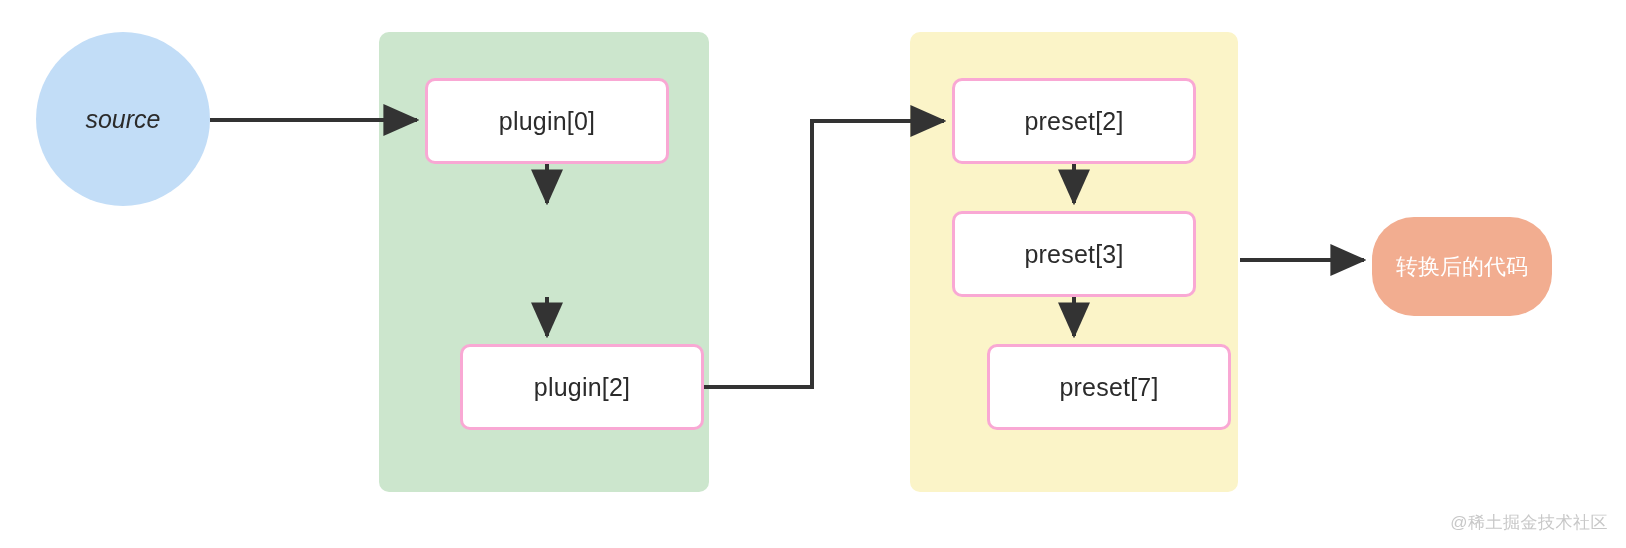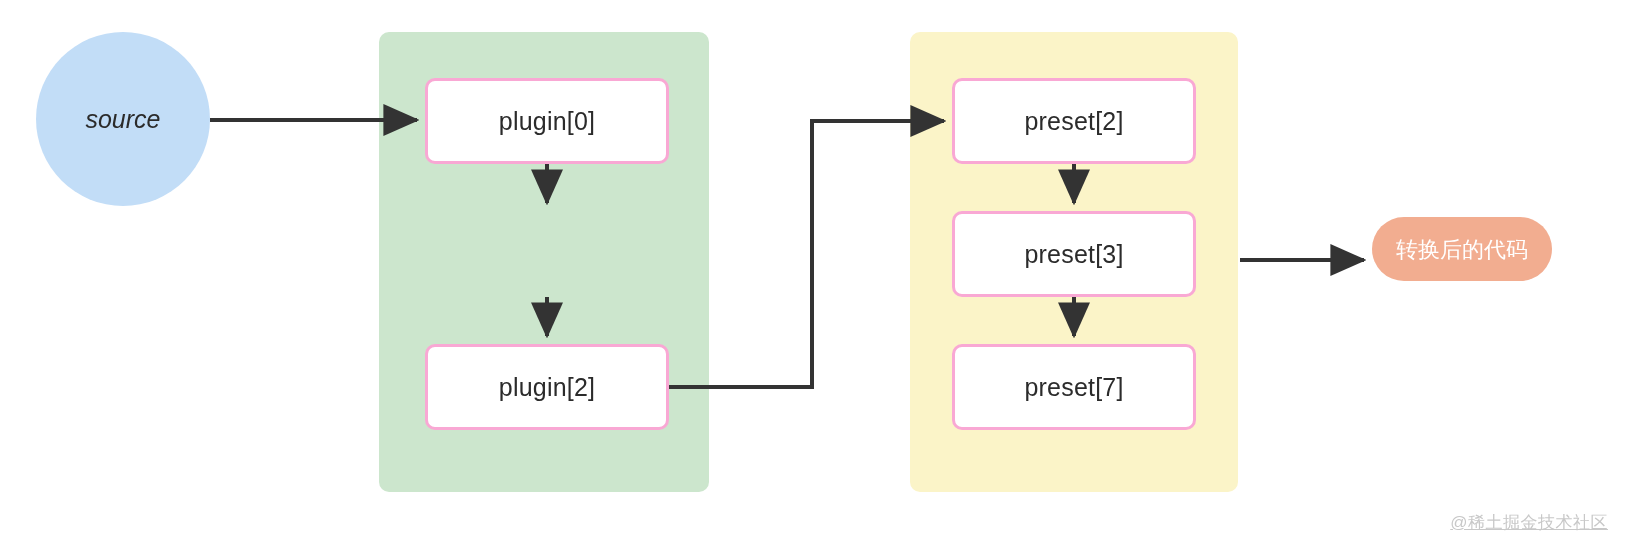--- a/index.html
+++ b/index.html
@@ -59,21 +59,21 @@
     justify-content: center;
     box-sizing: border-box;
     font-size: 25px;
     color: #2b2b2b;
     letter-spacing: 0.2px;
   }
   .col-plugins { left: 425px; }
   .col-presets { left: 952px; text-align: right; }
   .row-0 { top: 78px; }
   .row-1 { top: 211px; }
-  .row-2 { top: 344px; }
+  .row-2 { top: 344px; margin-left: 35px; }
 
   
   #node-source {
     position: absolute;
     left: 36px;
     top: 32px;
     width: 174px;
     height: 174px;
     border-radius: 50%;
     background: #c2ddf7;
@@ -84,21 +84,21 @@
     color: #2b2b2b;
     font-style: italic;
   }
 
   
   #node-output {
     position: absolute;
     left: 1372px;
     top: 217px;
     width: 180px;
-    height: 64px;
+    height: 99px;
     border-radius: 42px;
     background: #f2ad90;
     display: flex;
     align-items: center;
     justify-content: center;
     text-align: center;
     font-size: 22px;
     line-height: 31px;
     color: #ffffff;
     padding: 0 20px;
@@ -111,21 +111,20 @@
 
   
   #watermark {
     position: absolute;
     right: 18px;
     bottom: 14px;
     font-size: 17px;
     color: #c8c8c8;
     letter-spacing: 0.5px;
     user-select: none;
-    text-decoration: underline;
   }
 </style>
 </head>
 <body>
 
 <div id="canvas">
 
   <div class="group" id="group-plugins"></div>
   <div class="group" id="group-presets"></div>
 

